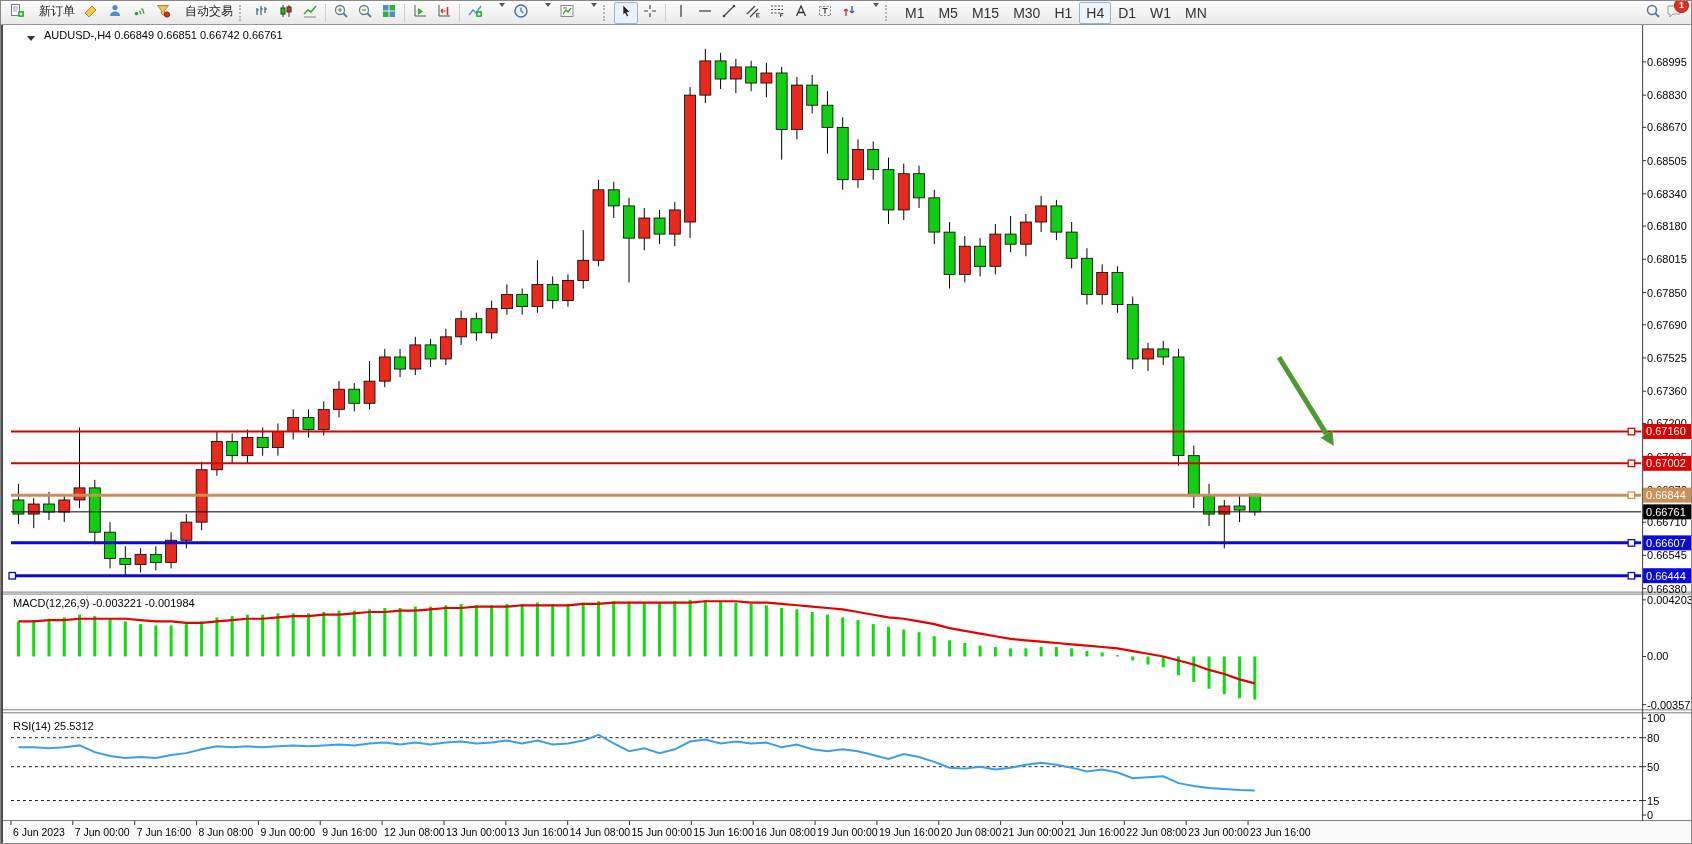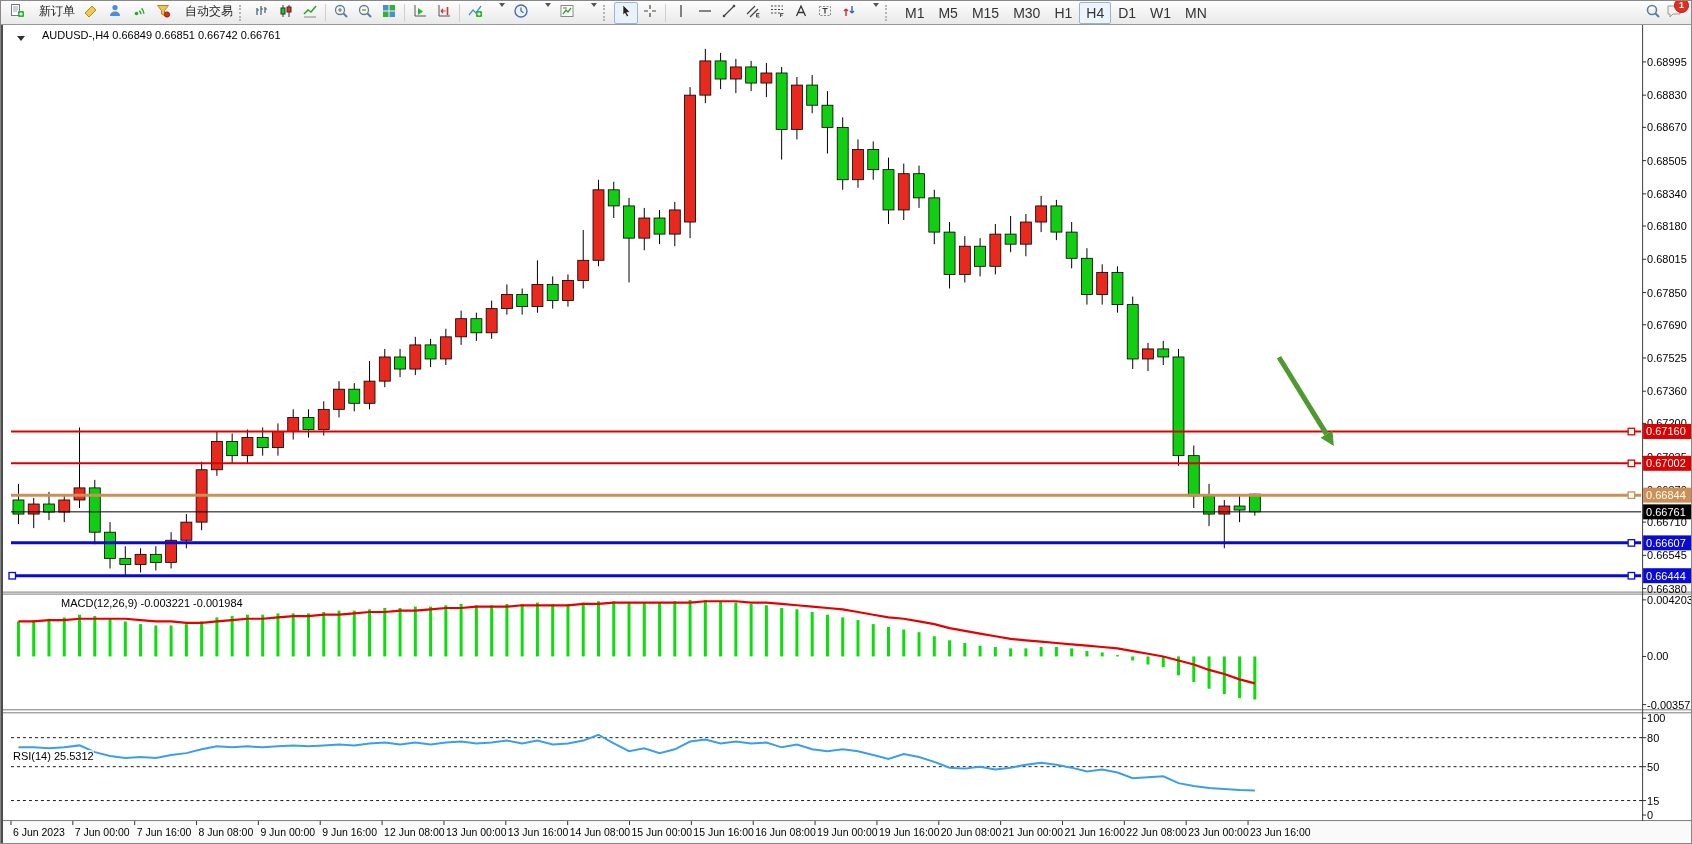--- a/index.html
+++ b/index.html
@@ -13,25 +13,25 @@
   .caret{width:0;height:0;border-left:3px solid transparent;border-right:3px solid transparent;border-top:4px solid #555;margin-left:2px;}
   .tf-group{display:flex;align-items:center;margin-left:2px;}
   .tf{font-size:14px;color:#333;padding:2px 6px;border:1px solid transparent;border-radius:2px;cursor:default;}
   .tf.active{border-color:#98b3cf;background:#eef4fb;}
   .spacer{flex:1;}
   .chat-wrap{position:relative;margin-right:4px;}
   .badge{position:absolute;top:-5px;right:-6px;background:#e03020;color:#fff;border-radius:50%;width:13px;height:13px;font-size:9px;font-weight:bold;display:flex;align-items:center;justify-content:center;border:1px solid #b01808;}
   .chartwin{position:absolute;top:24px;left:0;right:0;bottom:0;border-left:2px solid #4d4d4d;box-sizing:border-box;background:#fff;}
   #plot{position:absolute;left:0;top:0;width:100%;height:100%;}
   #plot text{font-family:"Liberation Sans","DejaVu Sans",sans-serif;}
-  .chart-title{position:absolute;top:4px;left:14px;font-size:11px;color:#000;display:flex;align-items:flex-end;gap:17px;z-index:3;}
+  .chart-title{position:absolute;top:4px;left:24px;font-size:11px;color:#000;display:flex;align-items:flex-end;gap:9px;z-index:3;}
   .tri-down{width:0;height:0;border-left:4px solid transparent;border-right:4px solid transparent;border-top:5px solid #333;}
   .pane-label{position:absolute;left:10px;font-size:11px;color:#000;z-index:3;background:rgba(255,255,255,.7);}
-  .pane-label.macd{top:572px;margin-left:48px;}
-  .pane-label.rsi{top:725px;}
+  .pane-label.macd{top:572px;}
+  .pane-label.rsi{top:695px;}
 </style>
 </head>
 <body>
 
 <div class="app">
 
   <div class="toolbar">
     <div class="tbtn">
       <svg width="16" height="16" viewBox="0 0 16 16">
           <rect x="2.5" y="1.5" width="8" height="11" fill="#fff" stroke="#778"></rect>

